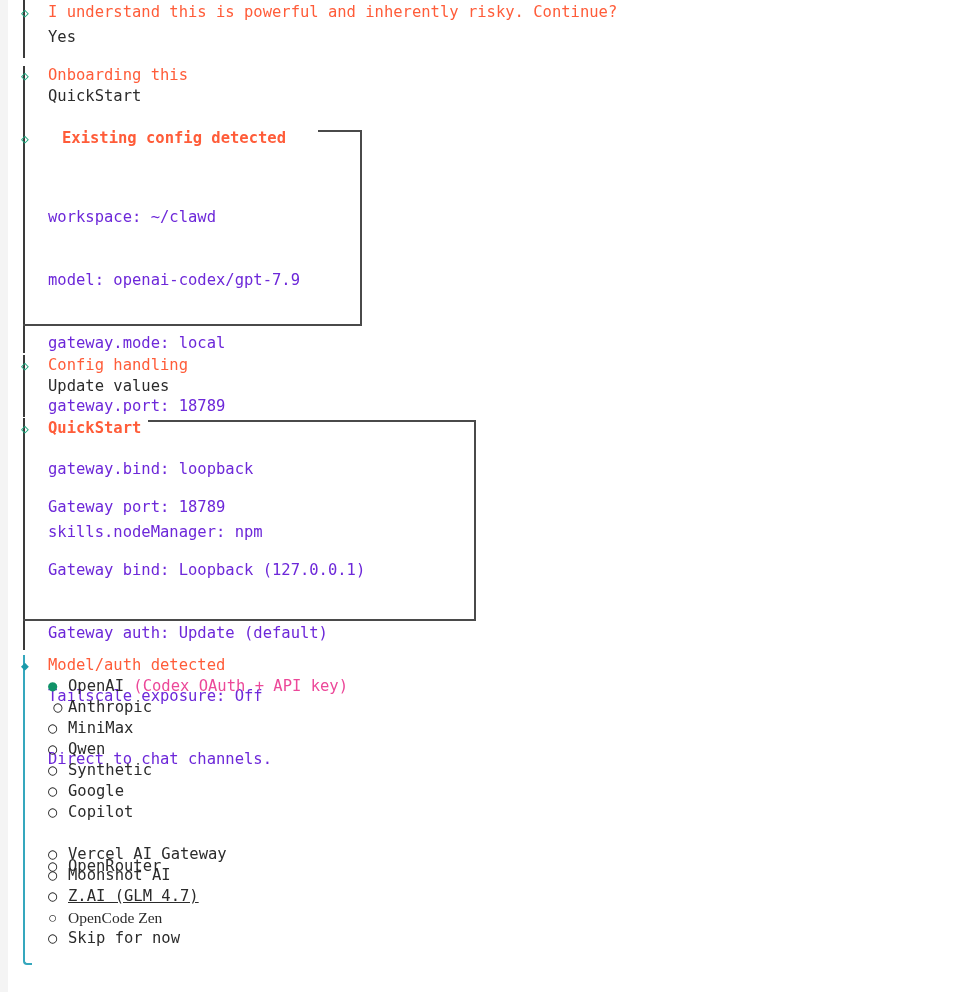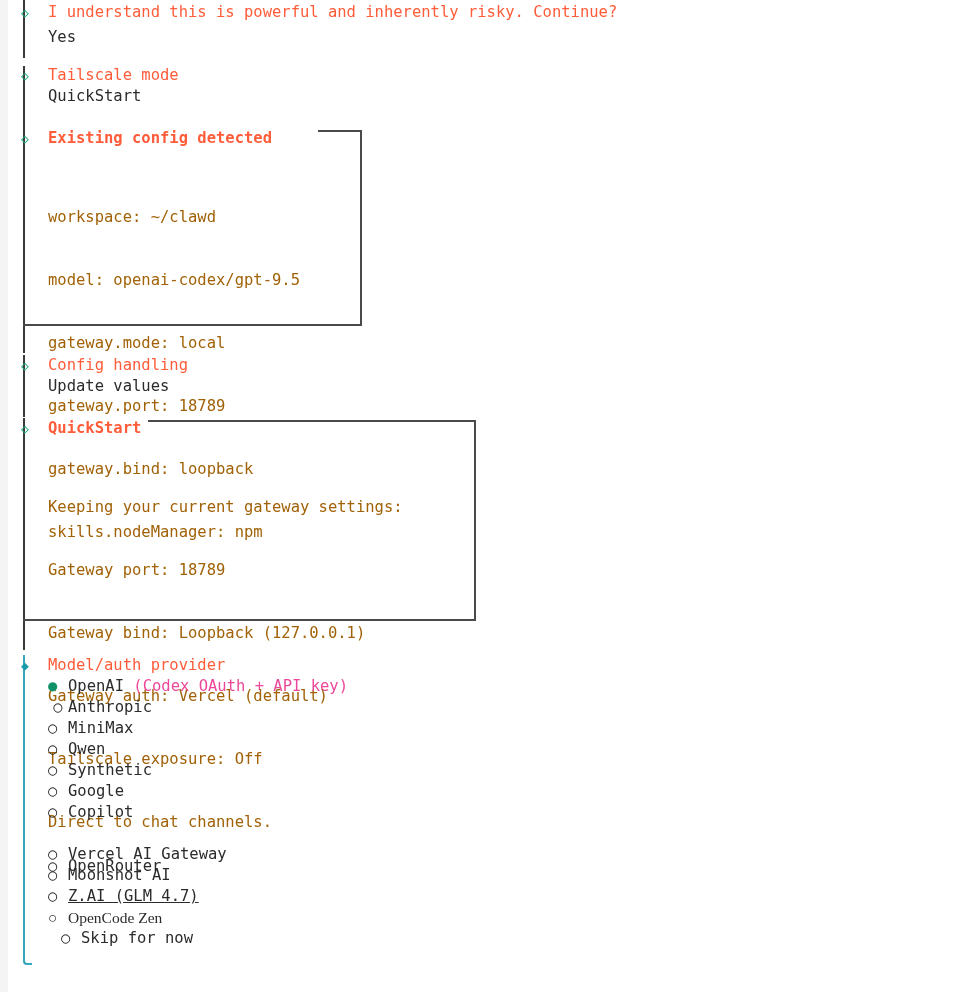--- a/index.html
+++ b/index.html
@@ -84,21 +84,21 @@
   }
 
   
   .boxline {
     position: absolute;
     background: #4a4a4a;
   }
   .box-body {
     position: absolute;
     white-space: pre;
-    color: #a16207;
+    color: #6d28d9;
     line-height: 21px;
   }
 
   
   .opt {
     position: absolute;
     left: 40px;
     white-space: pre;
     line-height: 21px;
     color: #2b2b2b;
@@ -120,36 +120,36 @@
   <div class="block">
     <div class="rail" style="top:-4px;height:62px;"></div>
     <div class="marker" style="top:2px;">◇</div>
     <div class="title" style="top:2px;">I understand this is powerful and inherently risky. Continue?</div>
     <div class="answer" style="top:27px;">Yes</div>
   </div>
 
   <div class="block">
     <div class="rail" style="top:66px;height:62px;"></div>
     <div class="marker" style="top:65px;">◇</div>
-    <div class="title" style="top:65px;">Tailscale mode</div>
+    <div class="title" style="top:65px;">Onboarding this</div>
     <div class="answer" style="top:86px;">QuickStart</div>
   </div>
 
   <div class="block">
     <div class="rail" style="top:128px;height:225px;"></div>
     <div class="marker" style="top:128px;">◇</div>
-    <div class="title bold" style="top:128px;">Existing config detected</div>
+    <div class="title bold" style="top:128px;margin-left:14px;">Existing config detected</div>
 
     <div class="boxline" style="left:310px;top:130px;width:44px;height:2px;"></div>
     <div class="boxline" style="left:352px;top:130px;width:2px;height:196px;"></div>
     <div class="boxline" style="left:15px;top:324px;width:339px;height:2px;"></div>
 
     <div class="box-body" style="left:40px;top:165px;">
       <div>workspace: ~/clawd</div>
-      <div>model: openai-codex/gpt-9.5</div>
+      <div>model: openai-codex/gpt-7.9</div>
       <div>gateway.mode: local</div>
       <div>gateway.port: 18789</div>
       <div>gateway.bind: loopback</div>
       <div>skills.nodeManager: npm</div>
     </div>
   </div>
 
   <div class="block">
     <div class="rail" style="top:355px;height:62px;"></div>
     <div class="marker" style="top:355px;">◇</div>
@@ -160,34 +160,33 @@
   <div class="block">
     <div class="rail" style="top:418px;height:232px;"></div>
     <div class="marker" style="top:418px;">◇</div>
     <div class="title bold" style="top:418px;">QuickStart</div>
 
     <div class="boxline" style="left:140px;top:420px;width:328px;height:2px;"></div>
     <div class="boxline" style="left:466px;top:420px;width:2px;height:201px;"></div>
     <div class="boxline" style="left:15px;top:619px;width:453px;height:2px;"></div>
 
     <div class="box-body" style="left:40px;top:455px;">
-      <div>Keeping your current gateway settings:</div>
       <div>Gateway port: 18789</div>
       <div>Gateway bind: Loopback (127.0.0.1)</div>
-      <div>Gateway auth: Vercel (default)</div>
+      <div>Gateway auth: Update (default)</div>
       <div>Tailscale exposure: Off</div>
       <div>Direct to chat channels.</div>
     </div>
   </div>
 
   <div class="block">
     <div class="rail active" style="top:655px;height:306px;"></div>
     <div class="rail-corner" style="top:956px;"></div>
     <div class="marker active" style="top:655px;">◆</div>
-    <div class="title" style="top:655px;">Model/auth provider</div>
+    <div class="title" style="top:655px;">Model/auth detected</div>
 
     <div>
       <div class="opt selected" style="top:676px;"><span class="bullet">●</span><span>OpenAI</span><span class="hint"> (Codex OAuth + API key)</span></div>
 
       <div class="opt" style="top:697px;text-align:center;"><span class="bullet">○</span><span>Anthropic</span></div>
 
       <div class="opt" style="top:718px;"><span class="bullet">○</span><span>MiniMax</span></div>
 
       <div class="opt" style="top:739px;"><span class="bullet">○</span><span>Qwen</span></div>
 
@@ -200,16 +199,16 @@
       <div class="opt" style="top:856px;"><span class="bullet">○</span><span>OpenRouter</span></div>
 
       <div class="opt" style="top:844px;"><span class="bullet">○</span><span>Vercel AI Gateway</span></div>
 
       <div class="opt" style="top:865px;"><span class="bullet">○</span><span>Moonshot AI</span></div>
 
       <div class="opt" style="top:886px;text-decoration:underline;"><span class="bullet">○</span><span>Z.AI (GLM 4.7)</span></div>
 
       <div class="opt" style="top:907px;font-family:Liberation Serif, serif;"><span class="bullet">○</span><span>OpenCode Zen</span></div>
 
-      <div class="opt" style="top:928px;margin-left:13px;"><span class="bullet">○</span><span>Skip for now</span></div>
+      <div class="opt" style="top:928px;"><span class="bullet">○</span><span>Skip for now</span></div>
     </div>
   </div>
 </div>
 
 </body></html>

